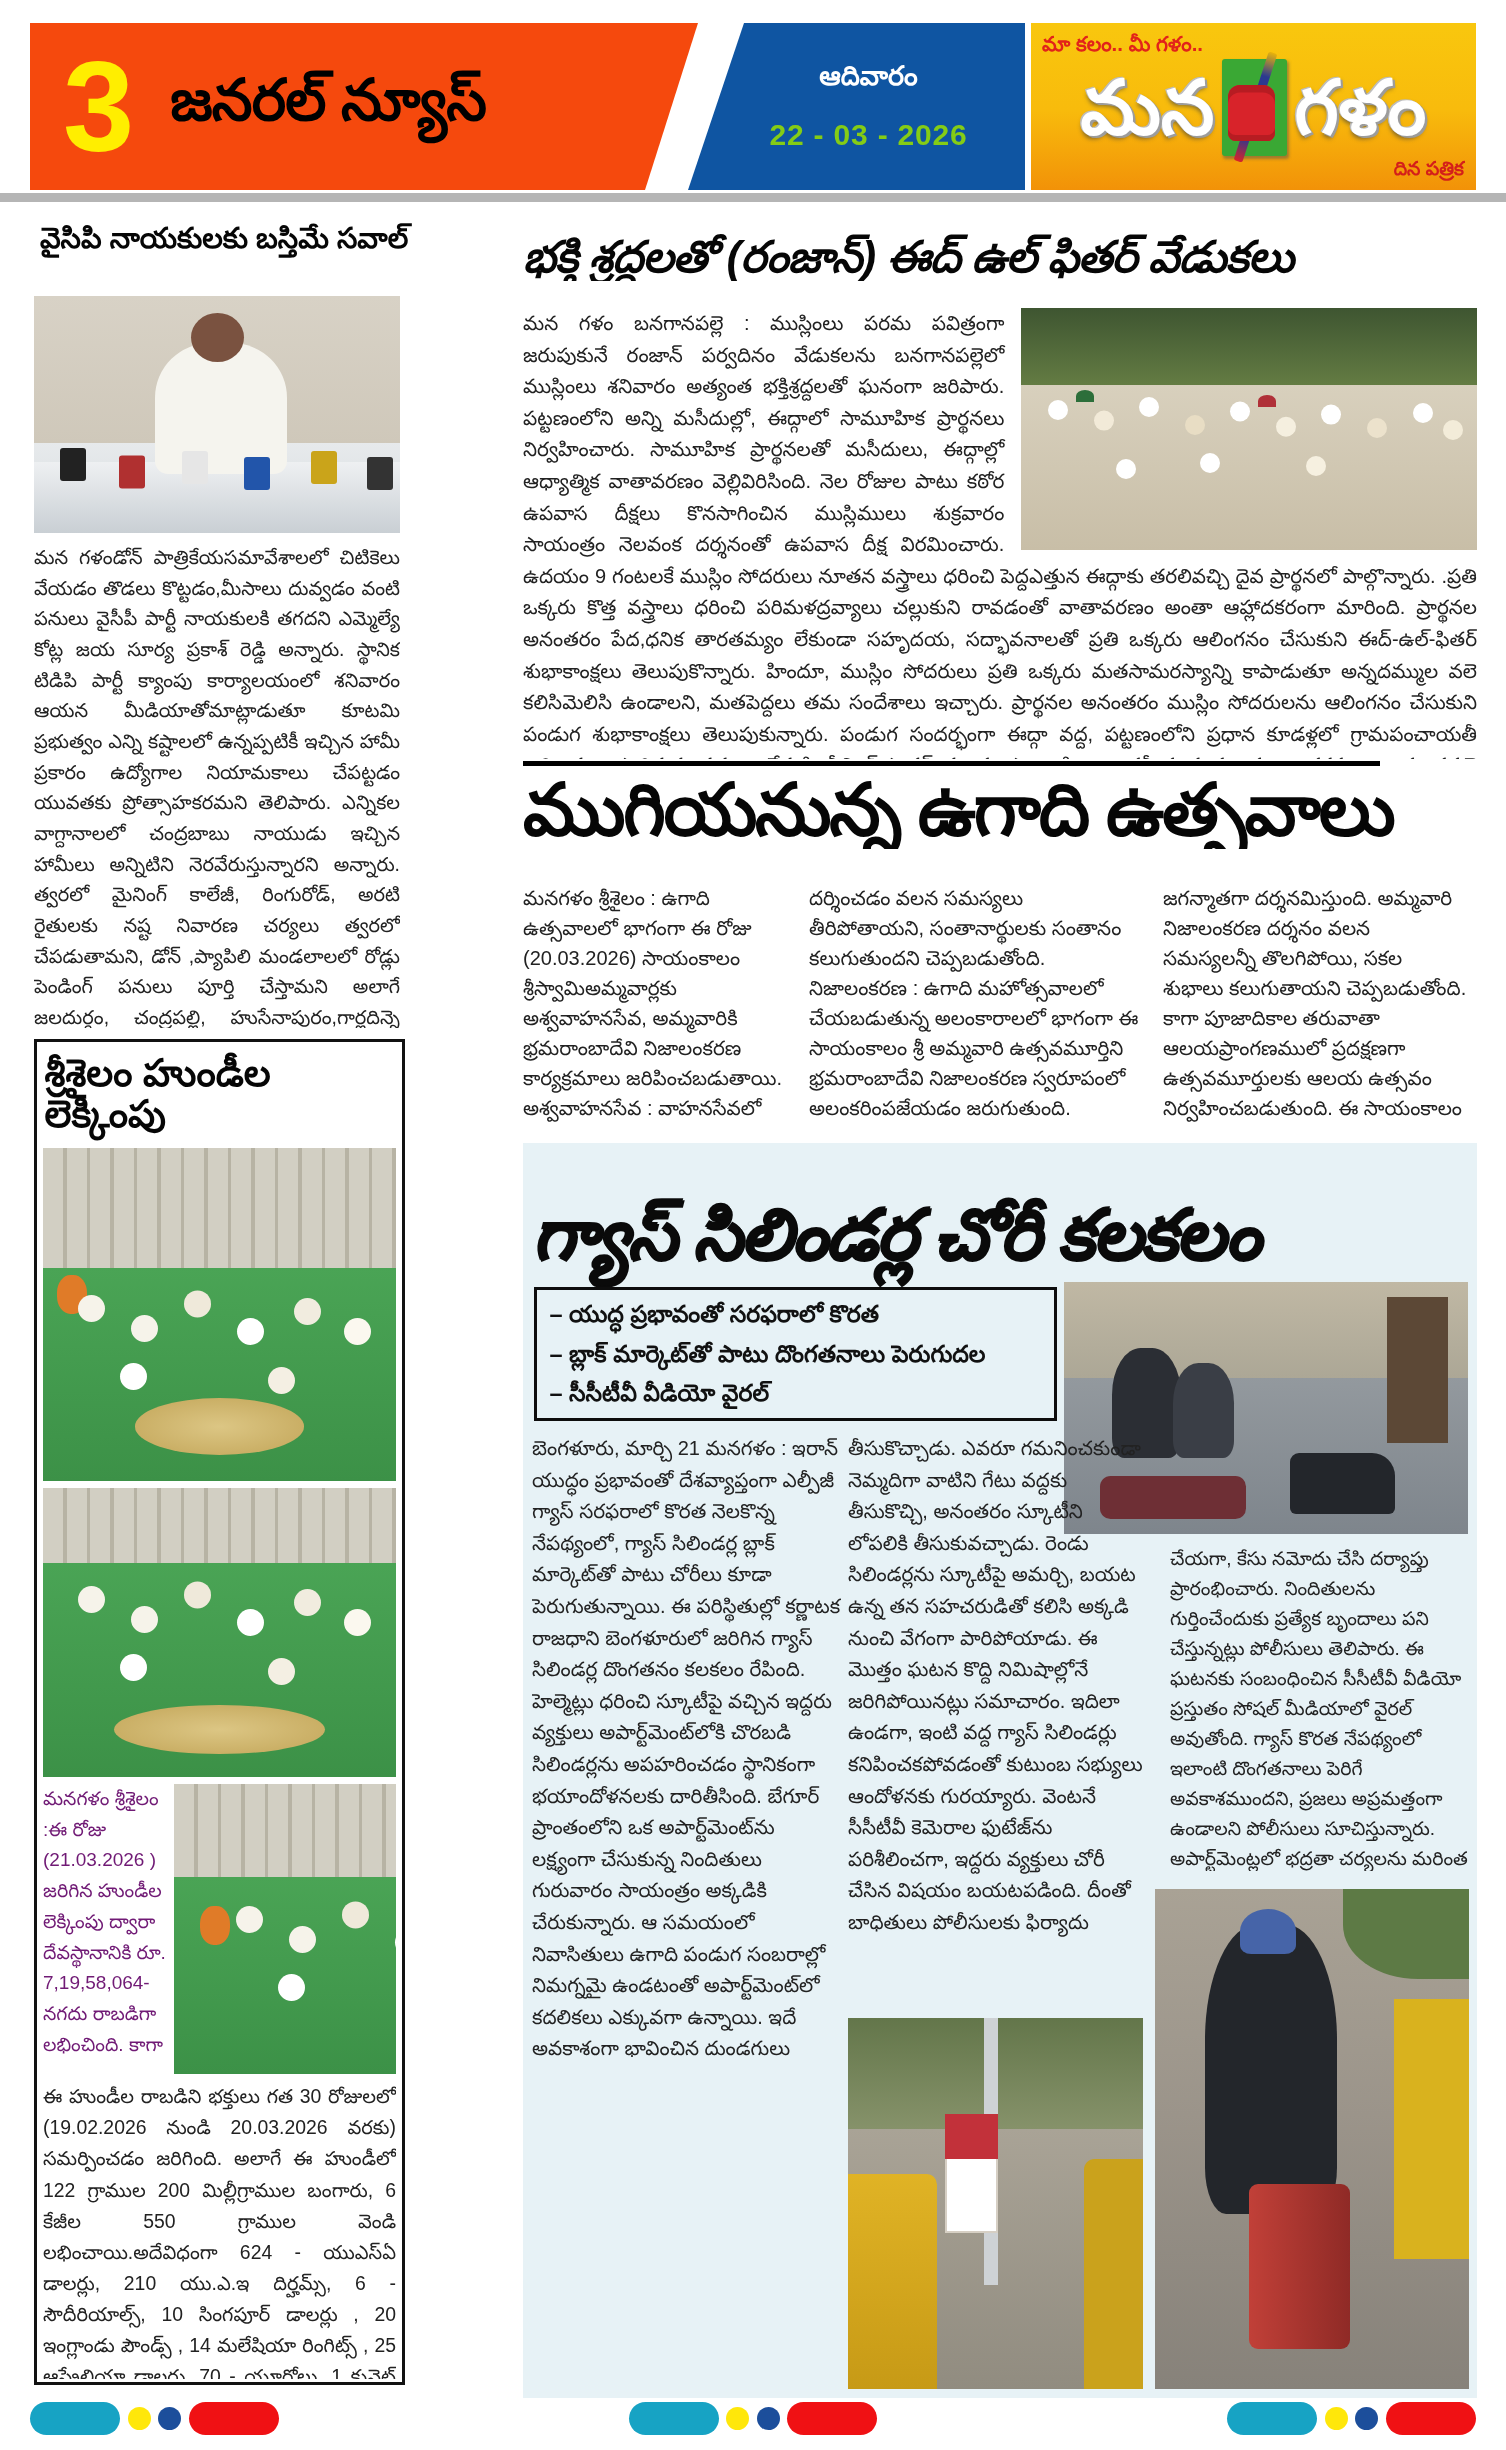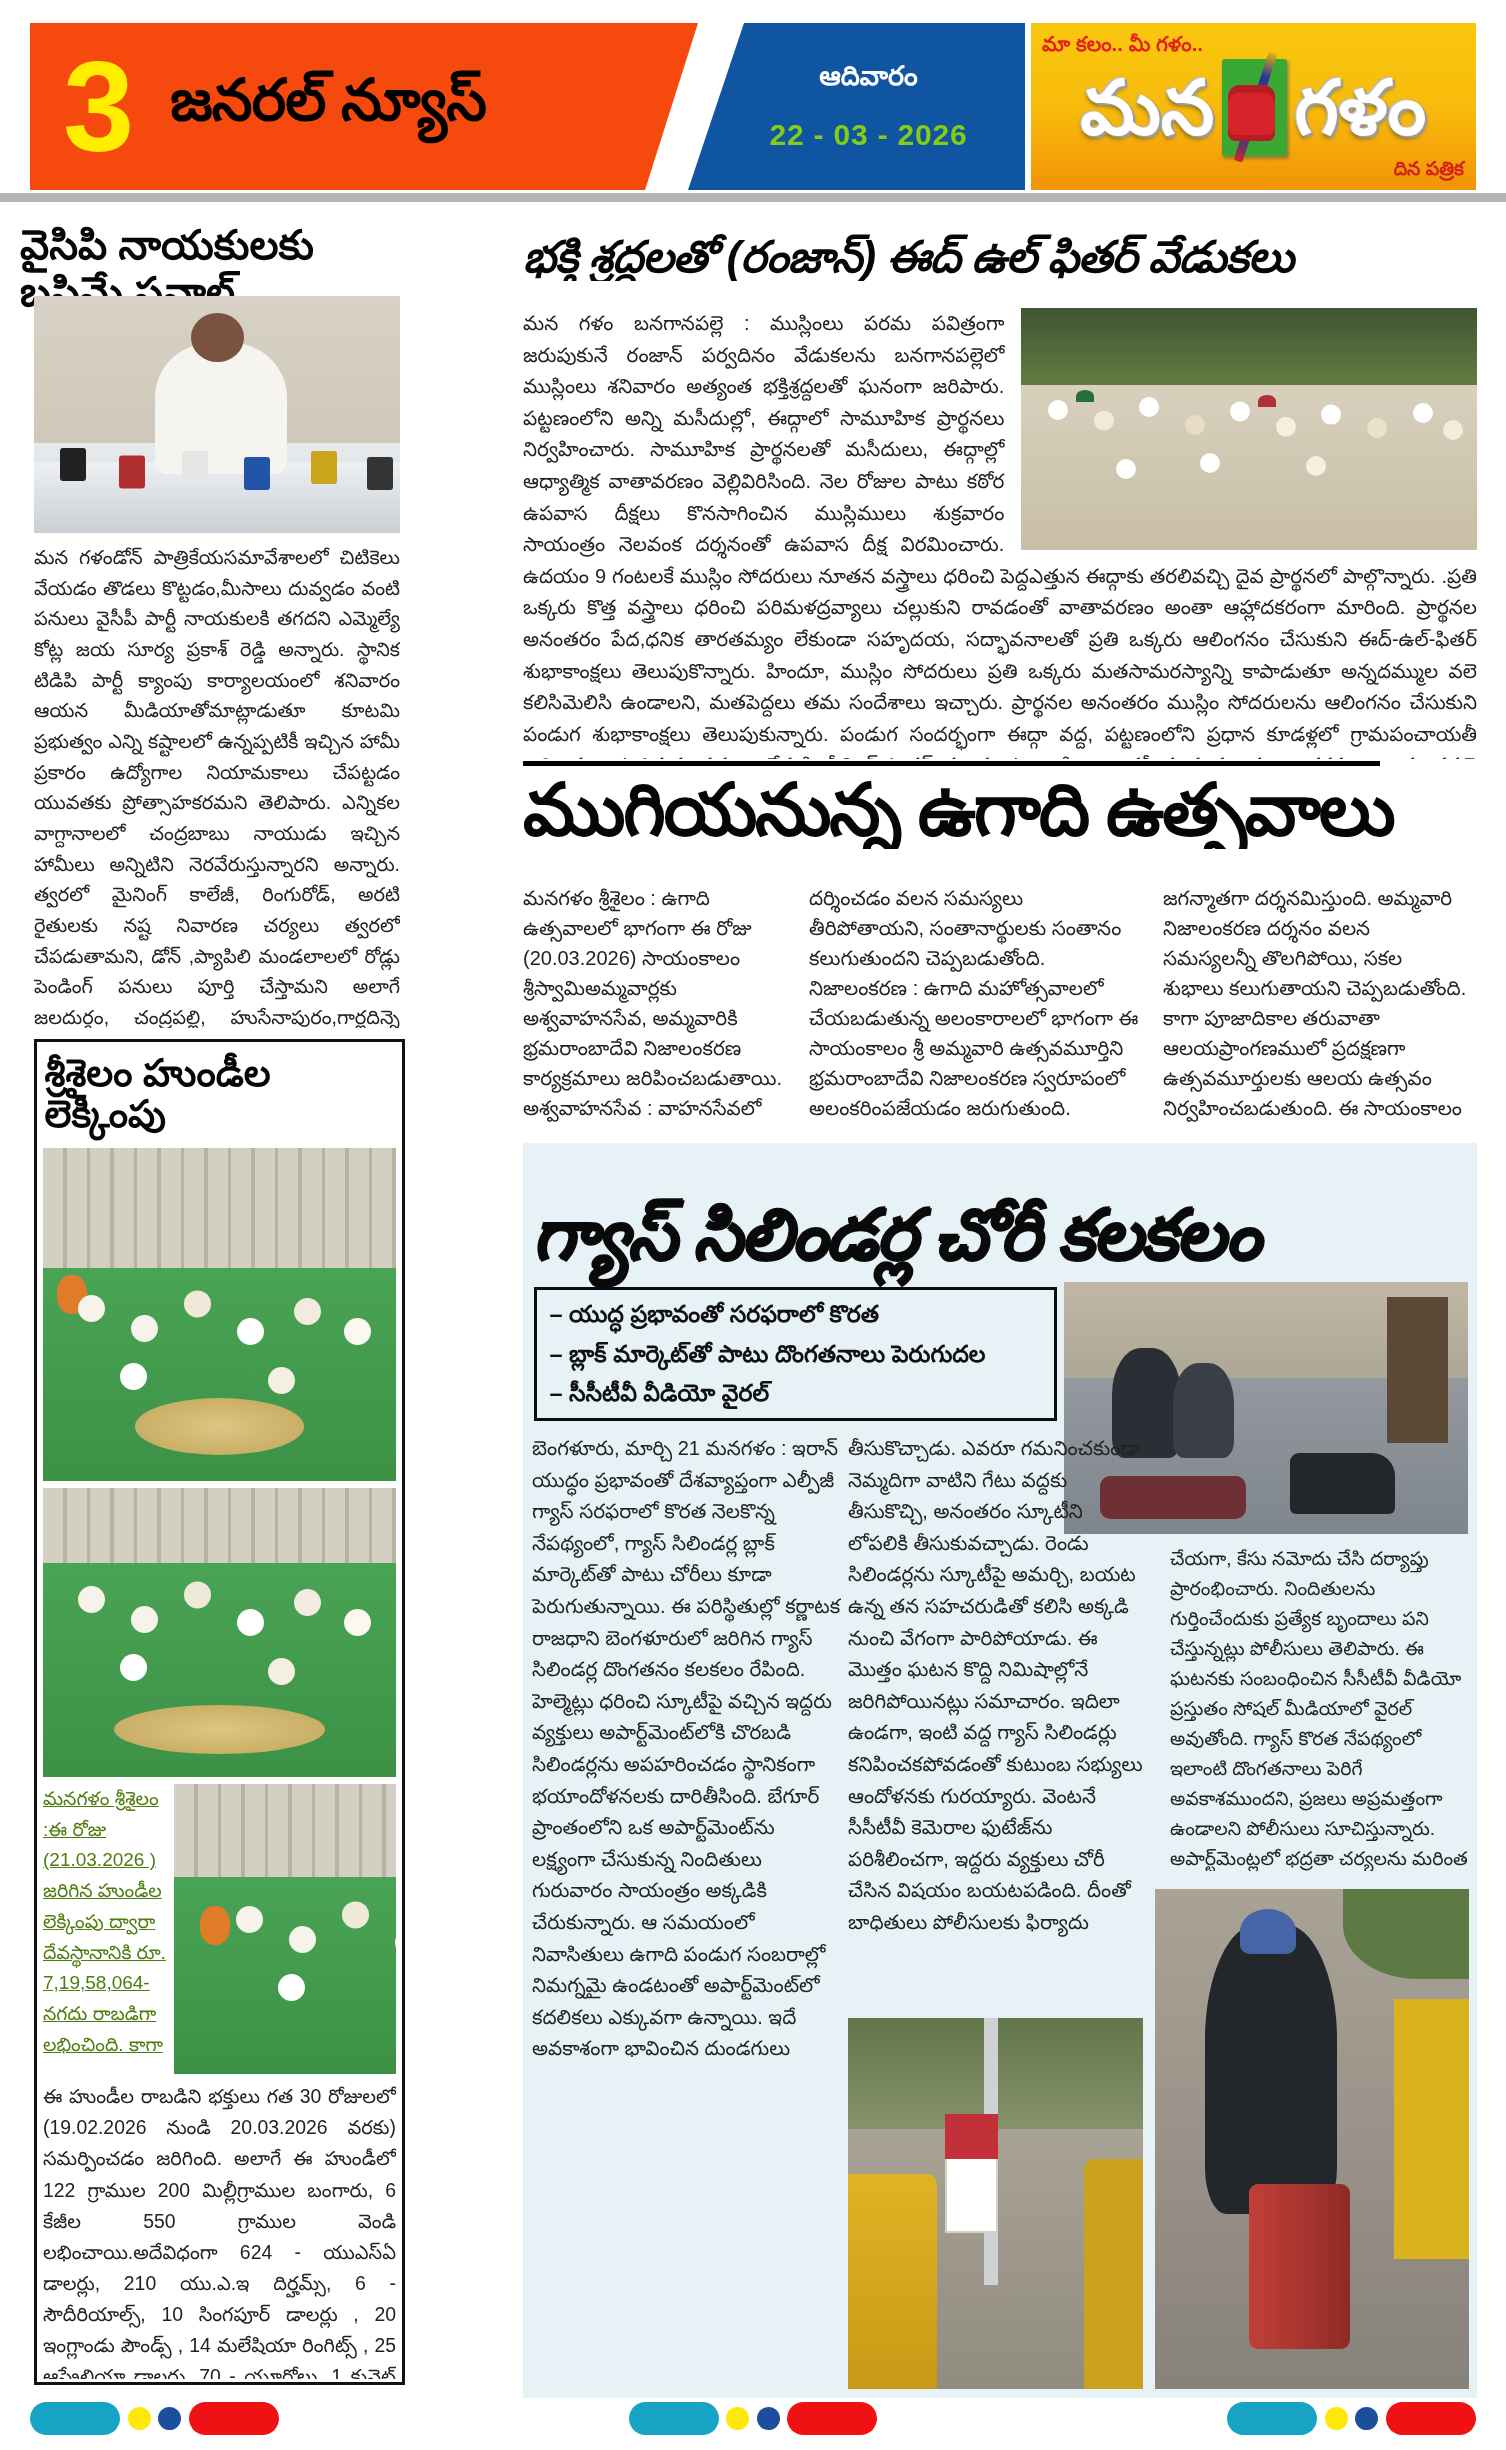--- a/index.html
+++ b/index.html
@@ -32,21 +32,21 @@
   #logo-sub{position:absolute;right:12px;bottom:6px;font-size:19px;font-weight:bold;color:#d41f1a;}
   #hdr-bar{left:0;top:193px;width:1507px;height:9px;background:#b5b5b5;}
 
   
   .headline{font-weight:bold;color:#060606;}
   .bodytext{font-size:19.4px;line-height:1.58;text-align:justify;color:#222;overflow:hidden;}
   .photo{position:absolute;overflow:hidden;background:#cfcabe;}
   .pd{position:absolute;}
 
   
-  #ycp-headline{left:20px;top:222px;width:371px;font-size:41px;line-height:1.15;}
+  #ycp-headline{left:40px;top:222px;width:371px;font-size:29px;line-height:1.15;}
   #ph-press{left:34px;top:296px;width:366px;height:237px;
     background:linear-gradient(180deg,#d8d2c6 0%,#cfc8ba 62%,#e7eaec 62%,#d5dade 100%);}
   .press-table{left:0;bottom:0;width:100%;height:30%;background:linear-gradient(180deg,#eef0f2,#c9cfd4);}
   .press-person{left:33%;top:20%;width:36%;height:55%;background:#f5f4ee;border-radius:42% 42% 10% 10%;}
   .press-head{left:43%;top:7%;width:53px;height:49px;background:#7a5240;border-radius:50%;}
   .press-mics{left:7%;bottom:22%;width:26px;height:33px;background:#222;border-radius:3px;
     box-shadow:59px 7.6px 0 #b03030,122px 3px 0 #e6e6e6,184px 9px 0 #2255aa,251px 3px 0 #caa41a,307px 9px 0 #333;}
   #ycp-body{left:34px;top:542px;width:366px;height:486px;}
 
   #sri-box{left:34px;top:1039px;width:371px;height:1346px;border:3.8px solid #111;box-sizing:border-box;background:#fff;padding:7.6px 6px;}
@@ -54,21 +54,21 @@
   .sri-photo{position:relative;width:100%;overflow:hidden;margin-bottom:6.8px;}
   #ph-sri-a{height:333px;}
   #ph-sri-b{height:289px;}
   .sri-fence{left:0;top:0;width:100%;height:36%;background:repeating-linear-gradient(90deg,#d2cfc3 0 20px,#b7b3a4 20px 23.5px);}
   .sri-mat{left:0;bottom:0;width:100%;height:64%;background:linear-gradient(180deg,#4aa455,#3c9147);}
   .sri-people{left:10%;top:44%;width:27px;height:27px;border-radius:50%;background:#f6f3ea;
     box-shadow:53px 20px 0 #f6f3ea,106px -4.6px 0 #efe9da,159px 23px 0 #fff,216px 3px 0 #f1ecdf,266px 23px 0 #fbf8ef,42px 68px 0 #fff,190px 72px 0 #f4efe3;}
   .sri-saffron{left:4%;top:38%;width:30px;height:39px;border-radius:45%;background:#e07b28;}
   .sri-money{left:26%;bottom:8%;width:48%;height:17%;border-radius:50%;background:radial-gradient(#dcc684,#c2a558);}
   #sri-row{display:flex;gap:7.6px;height:290px;margin-bottom:7.6px;}
-  #sri-intro{width:123px;font-size:19px;line-height:1.62;color:#4d7c0f;overflow:hidden;text-decoration:underline;}
+  #sri-intro{width:123px;font-size:19px;line-height:1.62;color:#701a75;overflow:hidden;}
   #ph-sri-c{position:relative;flex:1;overflow:hidden;}
   #sri-body{font-size:19.4px;line-height:1.6;text-align:justify;height:298px;overflow:hidden;color:#222;}
 
   
   #eid-headline{left:523px;top:233px;width:954px;font-size:44px;line-height:1.1;letter-spacing:-0.8px;white-space:nowrap;overflow:hidden;font-style:italic;}
   #eid-body{left:523px;top:308px;width:954px;height:451px;font-size:20px;}
   #ph-eid{float:right;width:456px;height:242px;margin:0 0 10.6px 16.7px;position:relative;overflow:hidden;
     background:linear-gradient(180deg,#3e5531 0%,#647c43 32%,#d8d0bd 32%,#c8bea7 100%);}
   .eid-crowd{left:6%;top:38%;width:20px;height:20px;border-radius:50%;background:#ffffff;
     box-shadow:46px 10.6px 0 #f2ead8,91px -3px 0 #fff,137px 15px 0 #e8ddc4,182px 1.5px 0 #fff,228px 16.7px 0 #f5efdf,273px 4.6px 0 #fff,319px 18px 0 #ece2cc,365px 3px 0 #fff,395px 20px 0 #f3ecd9,152px 53px 0 #fff,258px 56px 0 #f6f0e0,68px 59px 0 #fff;}

